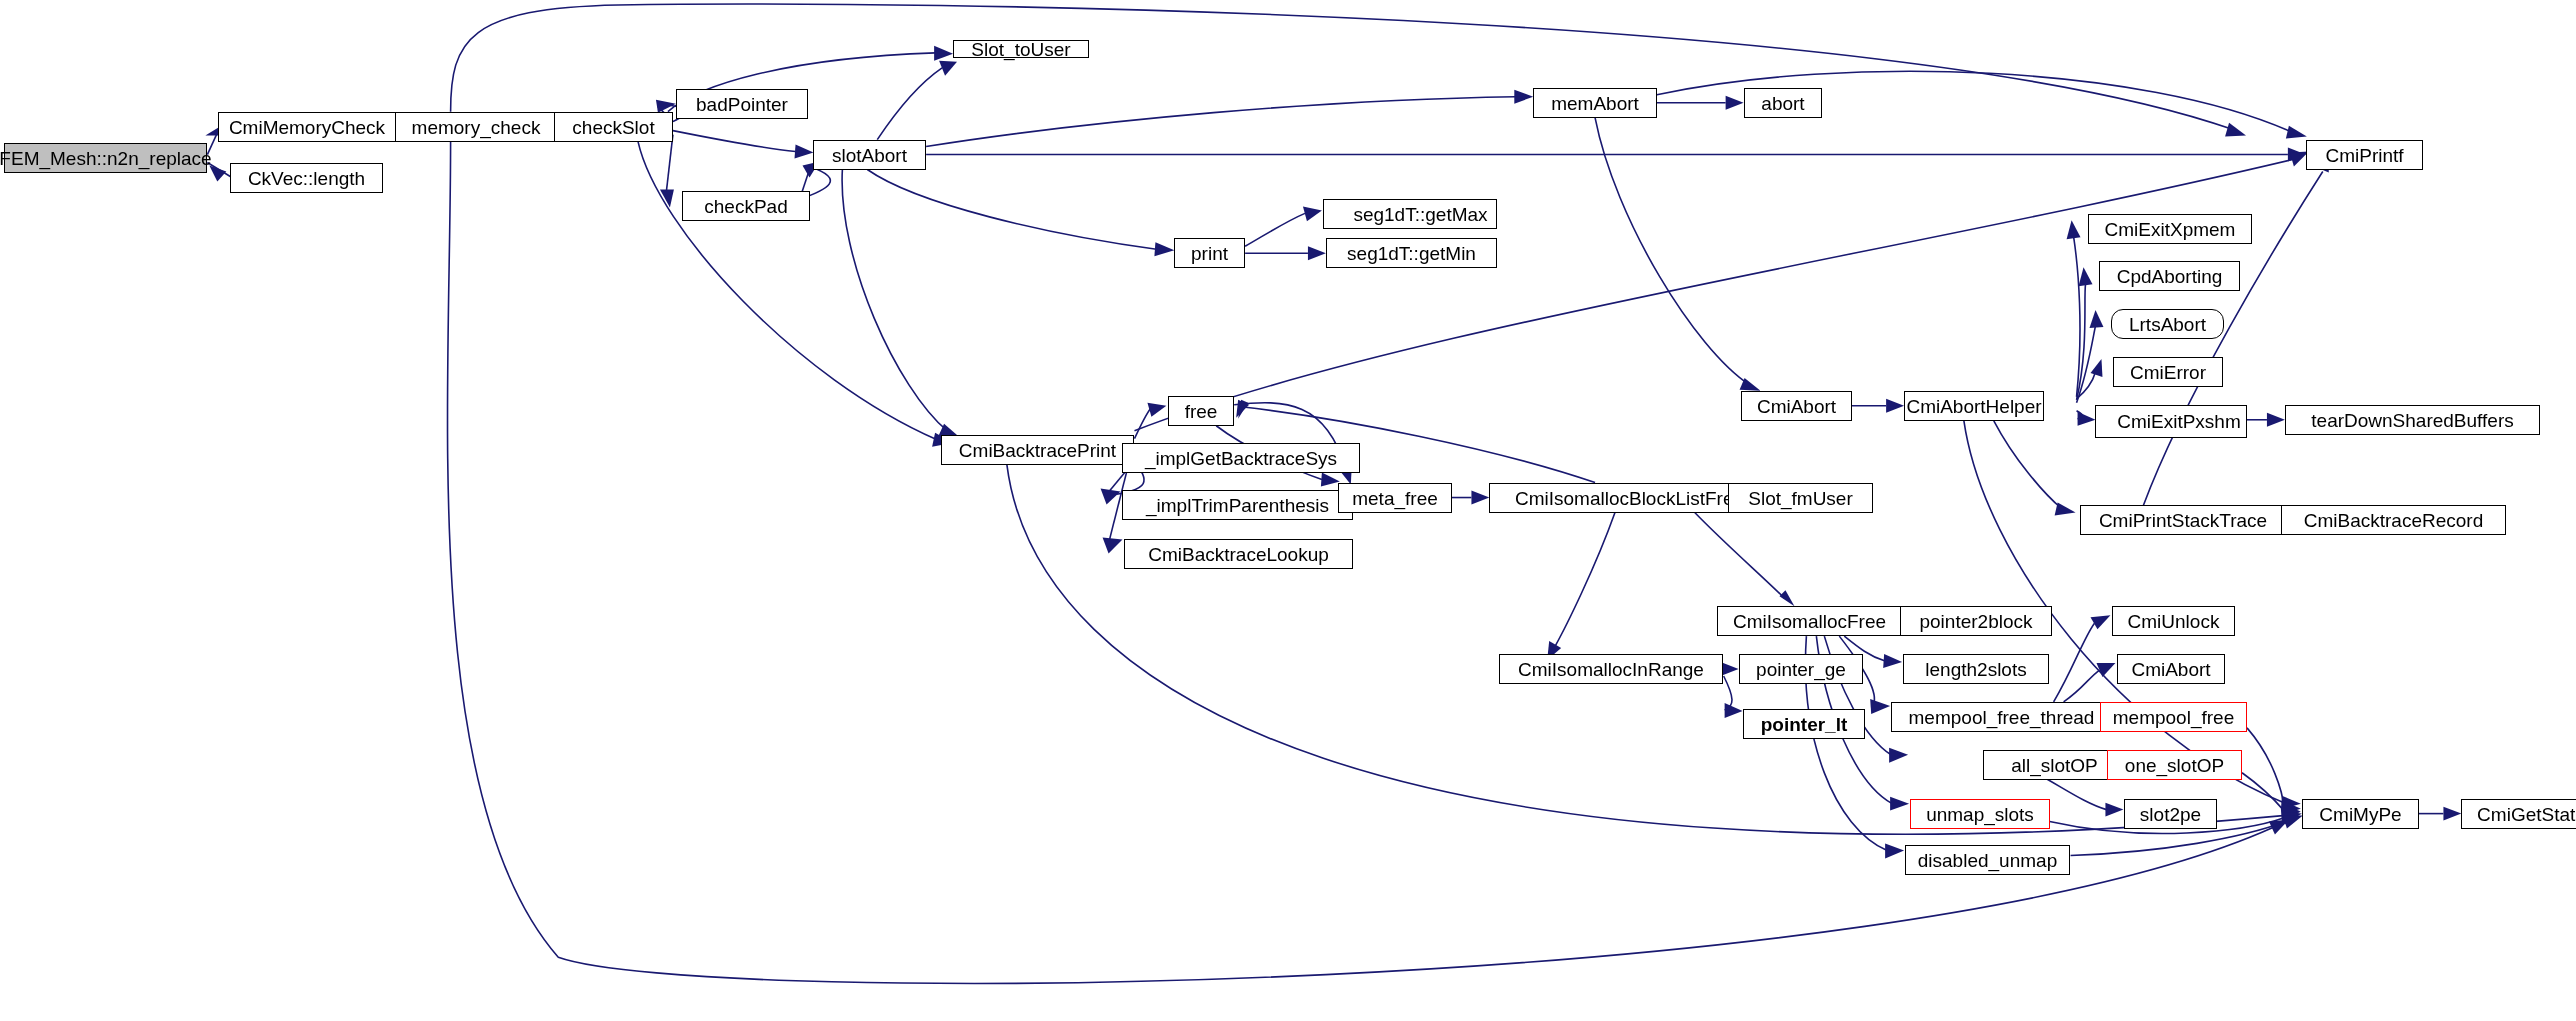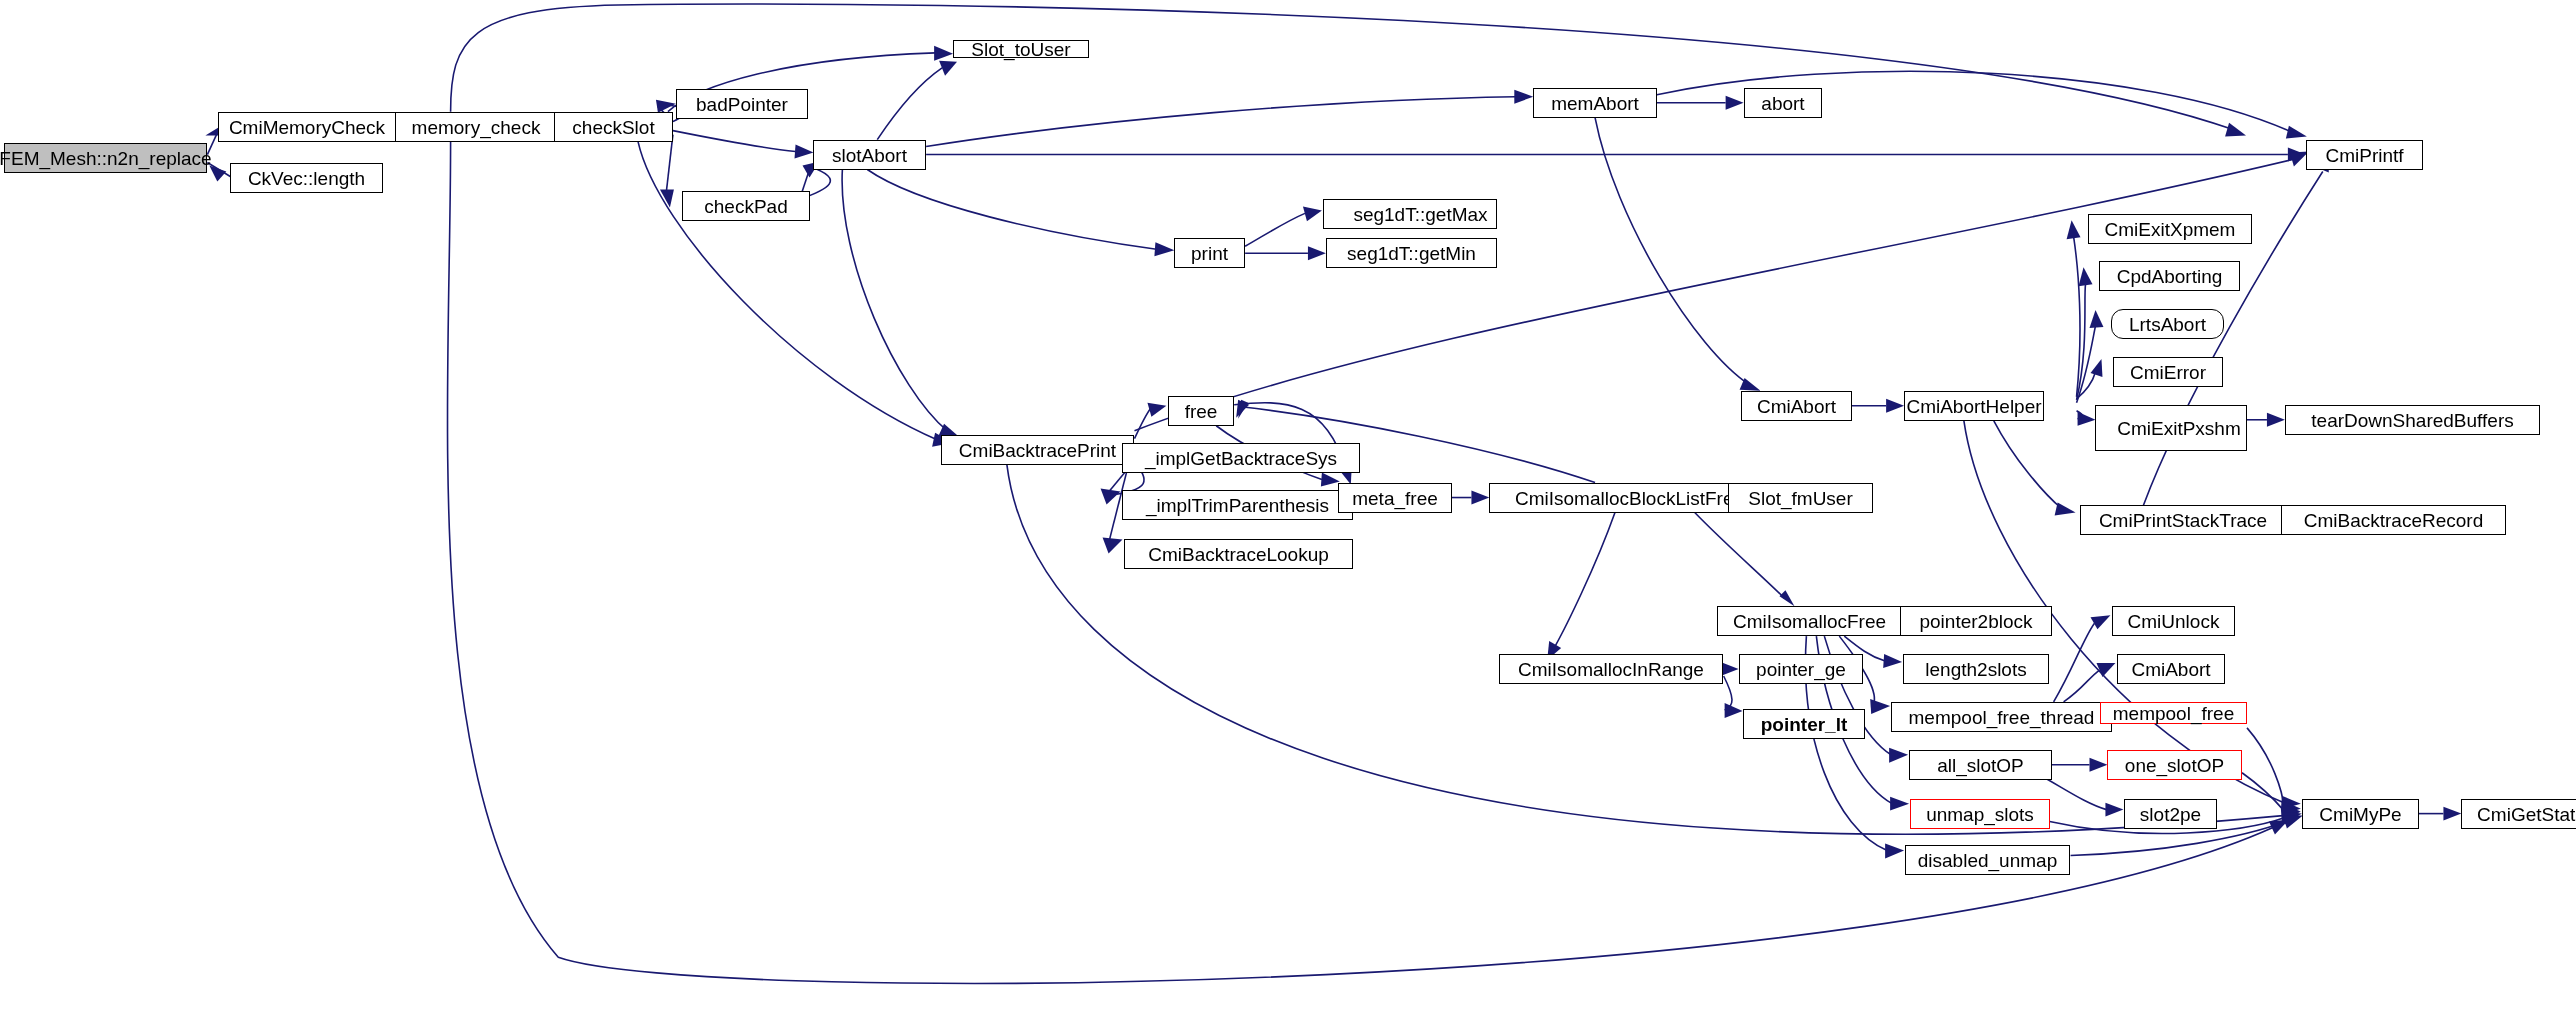--- a/index.html
+++ b/index.html
@@ -254,45 +254,45 @@
   <div class="node" style="left:1533px;top:88px;width:124px;height:30px;">memAbort</div>
   <div class="node" style="left:1744px;top:88px;width:78px;height:30px;">abort</div>
   <div class="node" style="left:2306px;top:140px;width:117px;height:30px;">CmiPrintf</div>
   <div class="node" style="left:1174px;top:238px;width:71px;height:30px;">print</div>
   <div class="node" style="left:1323px;top:199px;width:174px;height:30px;padding-left:21px;">seg1dT::getMax</div>
   <div class="node" style="left:1326px;top:238px;width:171px;height:30px;">seg1dT::getMin</div>
   <div class="node" style="left:2088px;top:214px;width:164px;height:30px;">CmiExitXpmem</div>
   <div class="node" style="left:2099px;top:261px;width:141px;height:30px;">CpdAborting</div>
   <div class="node" style="left:2111px;top:309px;width:113px;height:30px;border-radius:12px;">LrtsAbort</div>
   <div class="node" style="left:2113px;top:357px;width:110px;height:30px;">CmiError</div>
-  <div class="node" style="left:2095px;top:405px;width:152px;height:46px;padding-left:16px;">CmiExitPxshm</div>
+  <div class="node" style="left:2095px;top:405px;width:152px;height:33px;padding-left:16px;">CmiExitPxshm</div>
   <div class="node" style="left:2285px;top:405px;width:255px;height:30px;">tearDownSharedBuffers</div>
   <div class="node" style="left:1741px;top:391px;width:111px;height:30px;">CmiAbort</div>
   <div class="node" style="left:1904px;top:391px;width:140px;height:30px;">CmiAbortHelper</div>
   <div class="node" style="left:1168px;top:396px;width:66px;height:30px;">free</div>
   <div class="node" style="left:941px;top:435px;width:193px;height:30px;">CmiBacktracePrint</div>
   <div class="node" style="left:1122px;top:443px;width:238px;height:30px;">_implGetBacktraceSys</div>
   <div class="node" style="left:1122px;top:490px;width:231px;height:30px;">_implTrimParenthesis</div>
   <div class="node" style="left:1124px;top:539px;width:229px;height:30px;">CmiBacktraceLookup</div>
   <div class="node" style="left:1338px;top:483px;width:114px;height:30px;">meta_free</div>
   <div class="node" style="left:1489px;top:483px;width:281px;height:30px;">CmiIsomallocBlockListFree</div>
   <div class="node" style="left:1728px;top:483px;width:145px;height:30px;">Slot_fmUser</div>
   <div class="node" style="left:2080px;top:505px;width:206px;height:30px;">CmiPrintStackTrace</div>
   <div class="node" style="left:2281px;top:505px;width:225px;height:30px;">CmiBacktraceRecord</div>
   <div class="node" style="left:1717px;top:606px;width:185px;height:30px;">CmiIsomallocFree</div>
   <div class="node" style="left:1900px;top:606px;width:152px;height:30px;">pointer2block</div>
   <div class="node" style="left:1903px;top:654px;width:146px;height:30px;">length2slots</div>
   <div class="node" style="left:1499px;top:654px;width:224px;height:30px;">CmiIsomallocInRange</div>
   <div class="node" style="left:1739px;top:654px;width:124px;height:30px;">pointer_ge</div>
   <div class="node" style="left:1743px;top:709px;width:122px;height:30px;font-weight:bold;">pointer_lt</div>
   <div class="node" style="left:1891px;top:702px;width:221px;height:30px;">mempool_free_thread</div>
-  <div class="node" style="left:1909px;top:750px;width:143px;height:30px;">all_slotOP</div>
+  <div class="node" style="left:1983px;top:750px;width:143px;height:30px;">all_slotOP</div>
   <div class="node warn" style="left:1910px;top:799px;width:140px;height:30px;">unmap_slots</div>
   <div class="node" style="left:1905px;top:845px;width:165px;height:30px;">disabled_unmap</div>
   <div class="node" style="left:2112px;top:606px;width:123px;height:30px;">CmiUnlock</div>
   <div class="node" style="left:2117px;top:654px;width:108px;height:30px;">CmiAbort</div>
-  <div class="node warn" style="left:2100px;top:702px;width:147px;height:22px;">mempool_free</div>
+  <div class="node warn" style="left:2100px;top:702px;width:147px;height:30px;">mempool_free</div>
   <div class="node warn" style="left:2107px;top:750px;width:135px;height:30px;">one_slotOP</div>
   <div class="node" style="left:2124px;top:799px;width:93px;height:30px;">slot2pe</div>
   <div class="node" style="left:2302px;top:799px;width:117px;height:30px;">CmiMyPe</div>
   <div class="node" style="left:2461px;top:799px;width:141px;height:30px;">CmiGetState</div>
 </div>
 
 
 </body></html>

